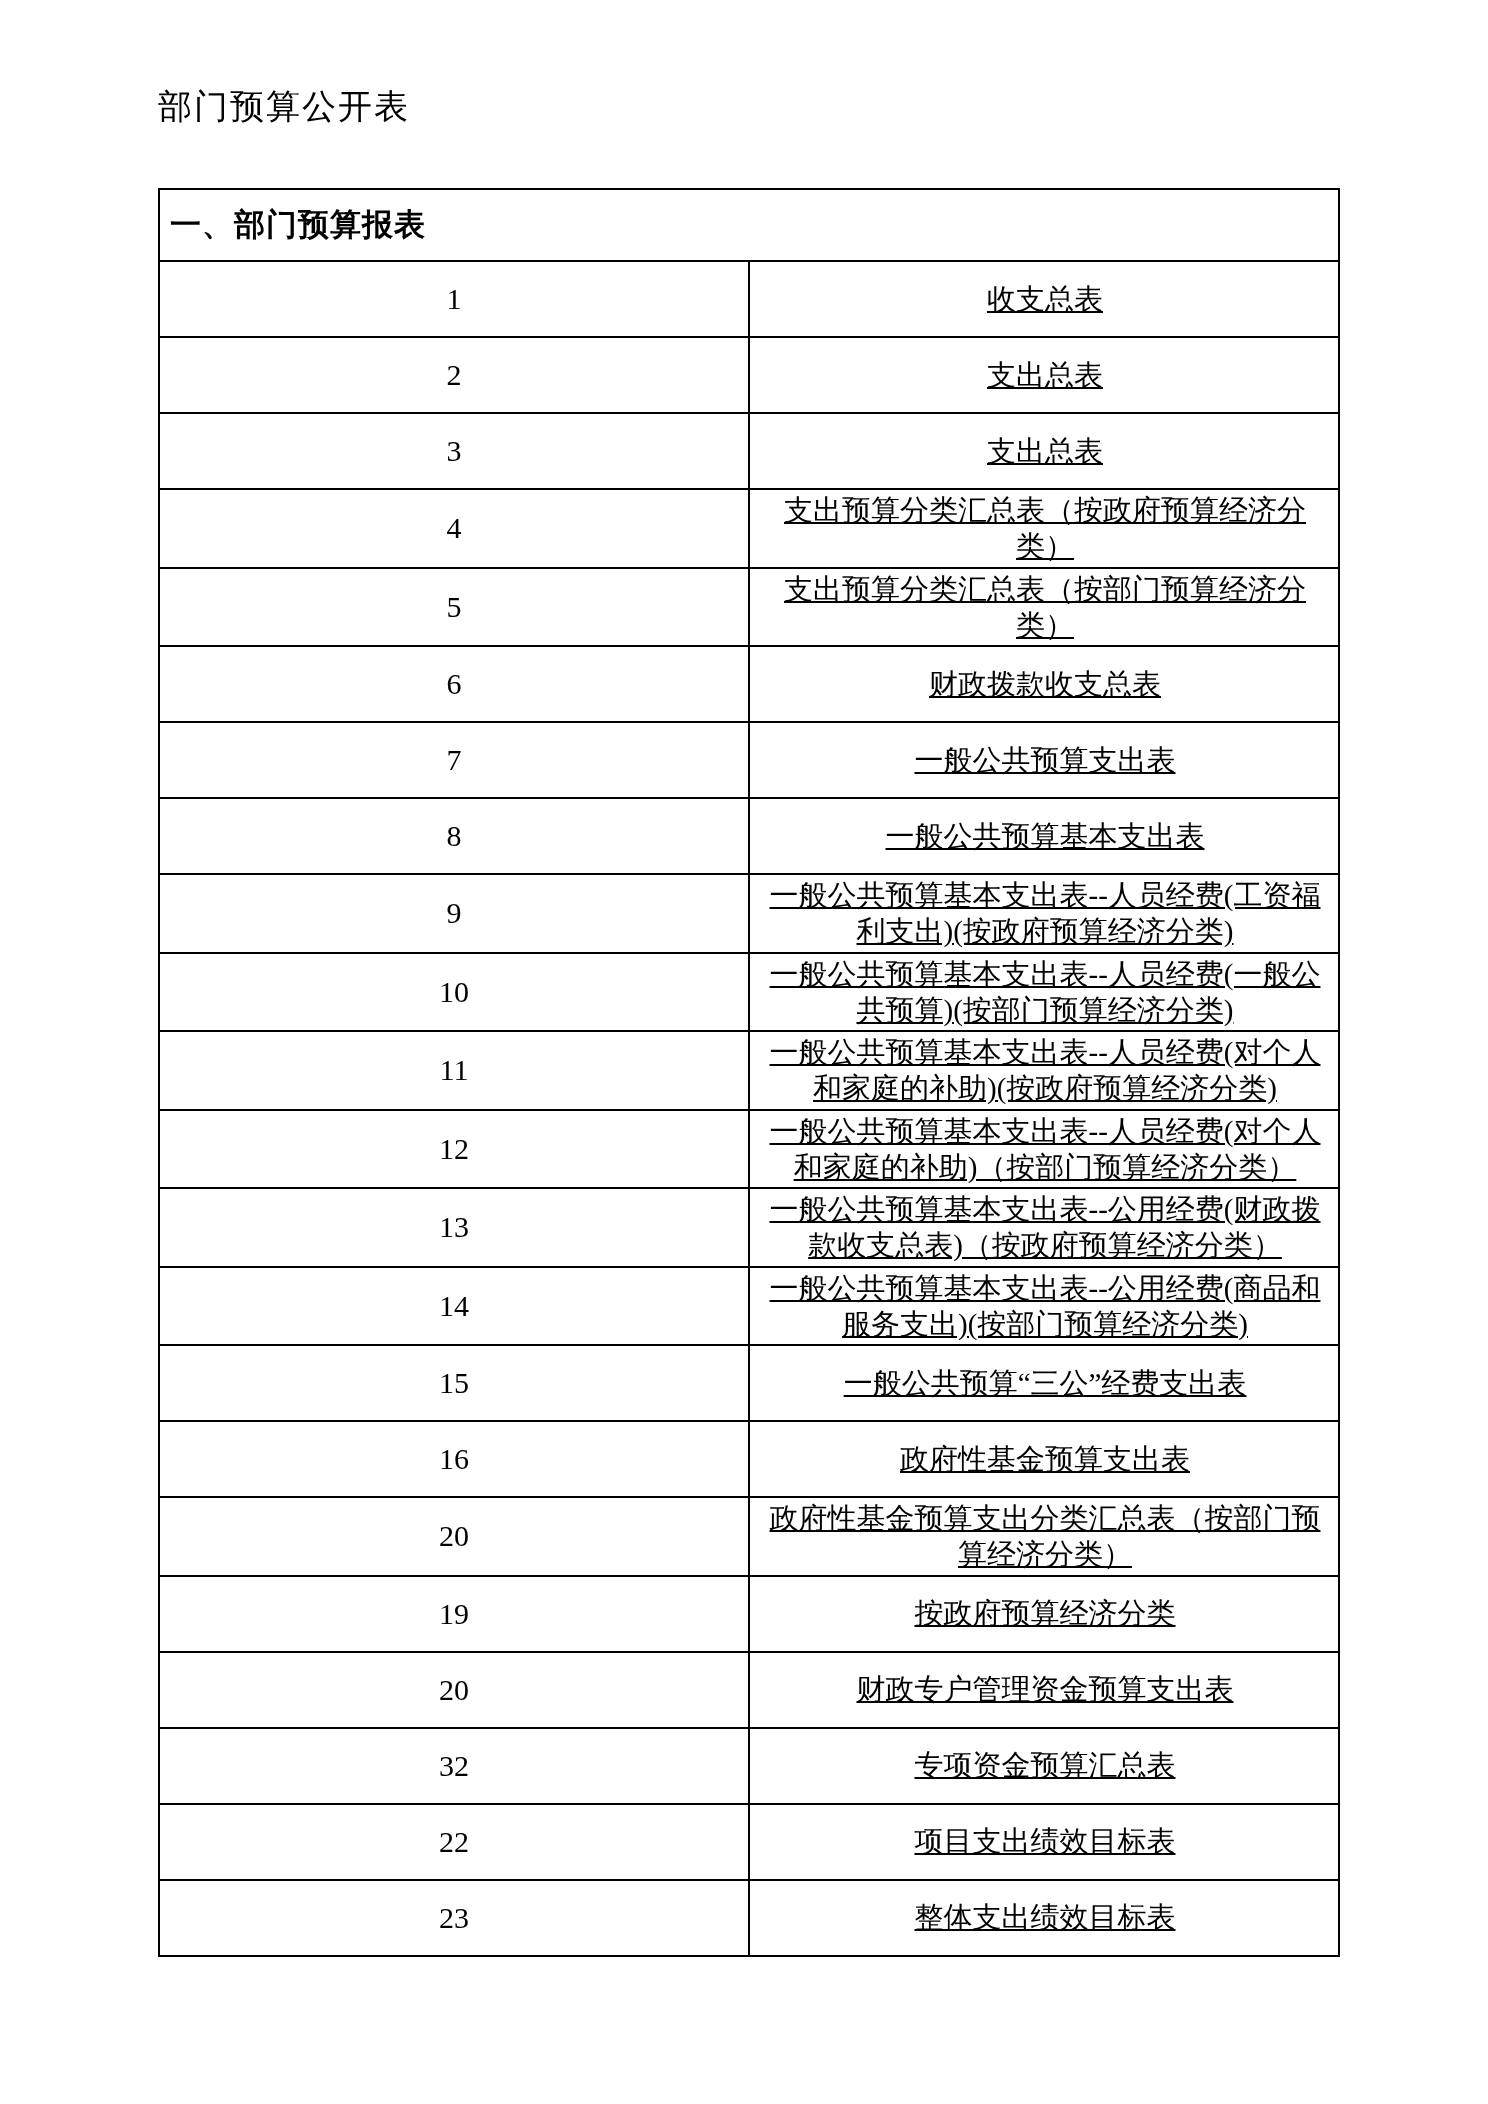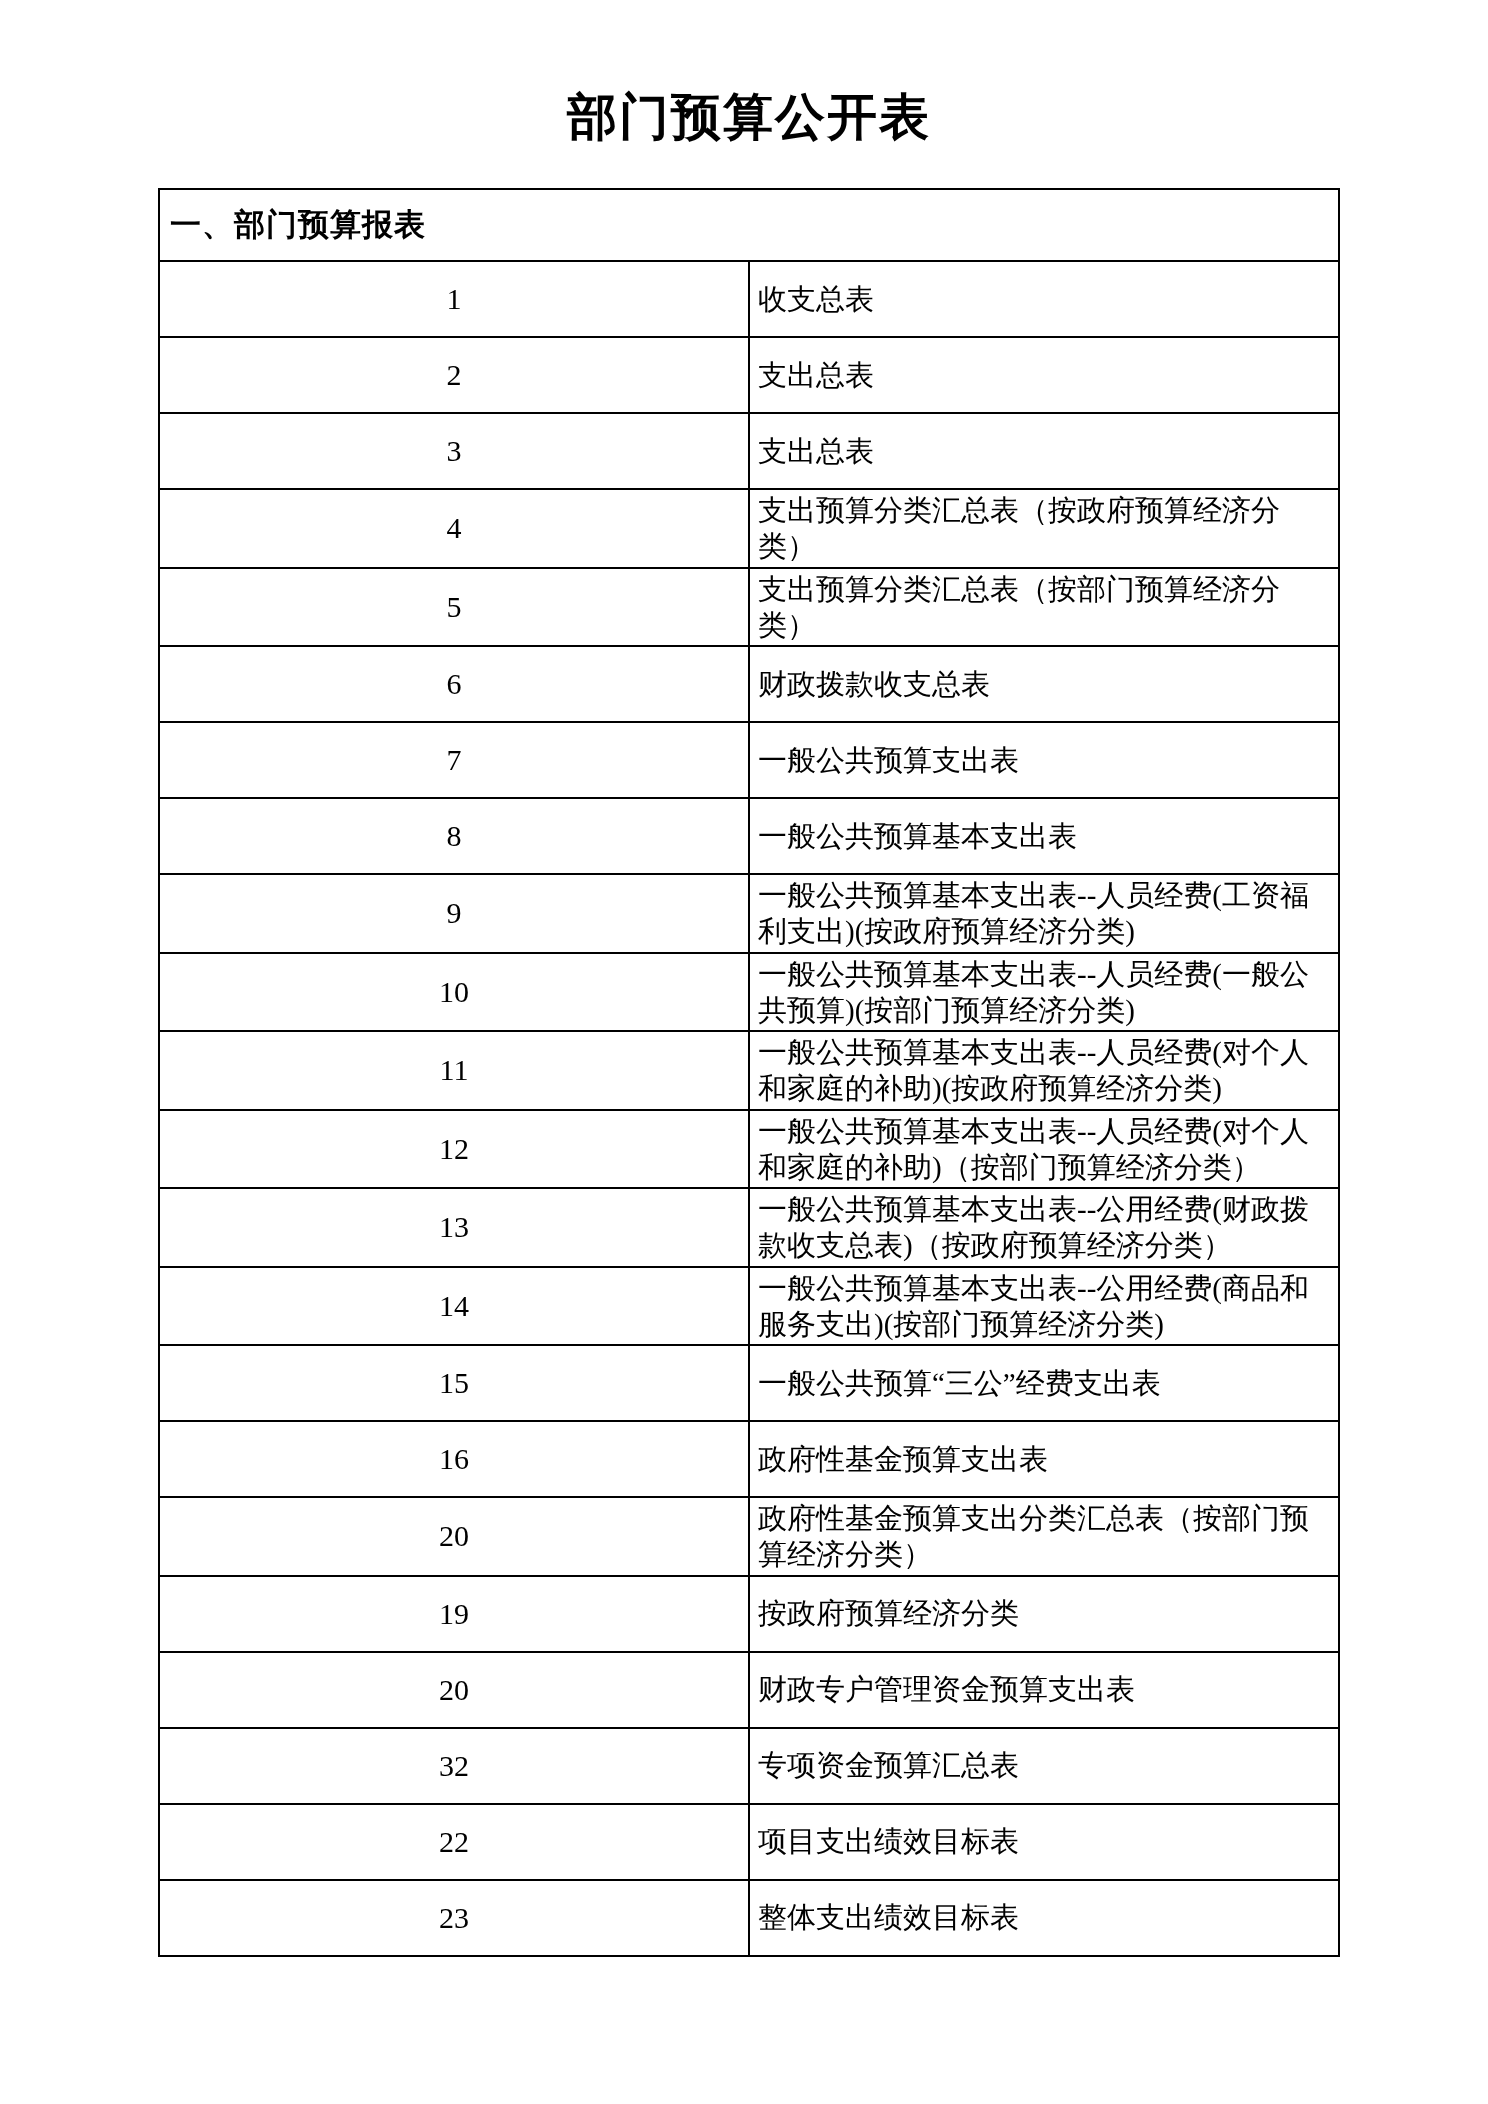--- a/index.html
+++ b/index.html
@@ -12,23 +12,23 @@
     width: 1488px;
     height: 2104px;
     font-family: "Liberation Serif", "DejaVu Serif", serif;
     color: #000000;
   }
   .doc-title {
     position: absolute;
     left: 158px;
     top: 84px;
     width: 1182px;
-    text-align: center;
-    font-size: 50px;
-    font-weight: bold;
+    text-align: left;
+    font-size: 34px;
+    font-weight: normal;
     letter-spacing: 2px;
     white-space: nowrap;
   }
   table.budget-table {
     position: absolute;
     left: 158px;
     top: 188px;
     width: 1182px;
     border-collapse: collapse;
     table-layout: fixed;
@@ -51,27 +51,28 @@
   td.row-num {
     width: 147px;
     height: 70px;
     text-align: center;
     vertical-align: middle;
     font-size: 30px;
     font-weight: normal;
   }
   td.row-label {
     height: 70px;
-    text-align: left;
+    text-align: center;
     vertical-align: middle;
     font-size: 29px;
     font-weight: normal;
     padding: 2px 6px 2px 8px;
     line-height: 1.25;
     word-break: break-all;
+    text-decoration: underline;
   }
 </style>
 </head>
 <body>
 
 <div class="doc-title">部门预算公开表</div>
 
 <table class="budget-table">
   <thead>
     <tr>

